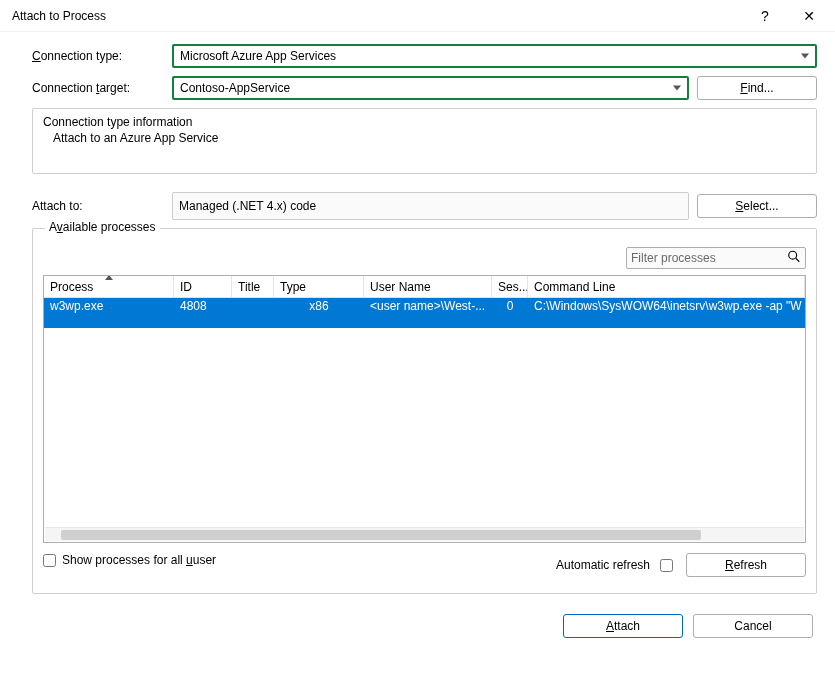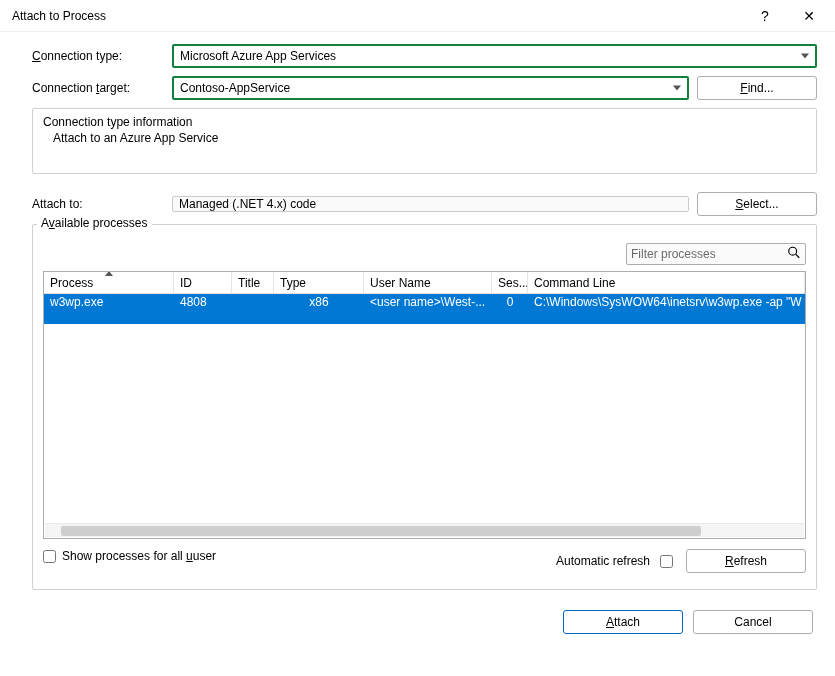--- a/index.html
+++ b/index.html
@@ -45,21 +45,21 @@
     background:#fff; display:flex; align-items:center; justify-content:center;
     font-size:12px; padding:0 10px;
   }
   .btn.primary { border-color:#0067c0; color:#000; }
   .btn .ul { text-decoration: underline; }
   .group {
     border:1px solid #d0d0d0; border-radius:2px; padding: 10px 10px 16px 10px;
     margin-top: 6px; position:relative;
   }
   .group .legend {
-    position:absolute; top:-9px; left:4px; background:#fff; padding:0 4px;
+    position:absolute; top:-9px; left:12px; background:#fff; padding:0 4px;
     font-size:12px;
   }
   .conn-info-box {
     border:1px solid #d0d0d0; border-radius:2px; padding:6px 10px 28px 10px;
     margin-top:6px;
   }
   .filter-wrap { display:flex; justify-content:flex-end; margin: 8px 0 6px 0;}
   .filter {
     width: 180px; height:22px; border:1px solid #adadad; border-radius:2px;
     background: #fafafa; display:flex; align-items:center; padding:0 4px; color:#6a6a6a;
@@ -106,21 +106,21 @@
     border-radius:2px;
   }
   .below-table { display:flex; justify-content:space-between; align-items:flex-start; margin-top:10px;}
   .checks label { display:flex; align-items:center; gap:6px; margin-bottom:6px;}
   .checks input[type=checkbox] {
     width:13px; height:13px; margin:0; accent-color:#0067c0;
   }
   .right-controls { display:flex; align-items:center; gap:10px; }
   .footer-btns { display:flex; justify-content:flex-end; gap:10px; margin-top:20px; padding-right:4px;}
   .readonly-field {
-    flex:1; height:16px; border:1px solid #cccccc; background:#fafafa; border-radius:2px;
+    flex:1; height:28px; border:1px solid #cccccc; background:#fafafa; border-radius:2px;
     display:flex; align-items:center; padding:0 6px; color:#000;
   }
   .gap8 { width:8px; flex:none;}
   .ul { text-decoration: underline; }
 </style>
 </head>
 <body>
 
 <div class="titlebar">
   <div class="title">Attach to Process</div>

